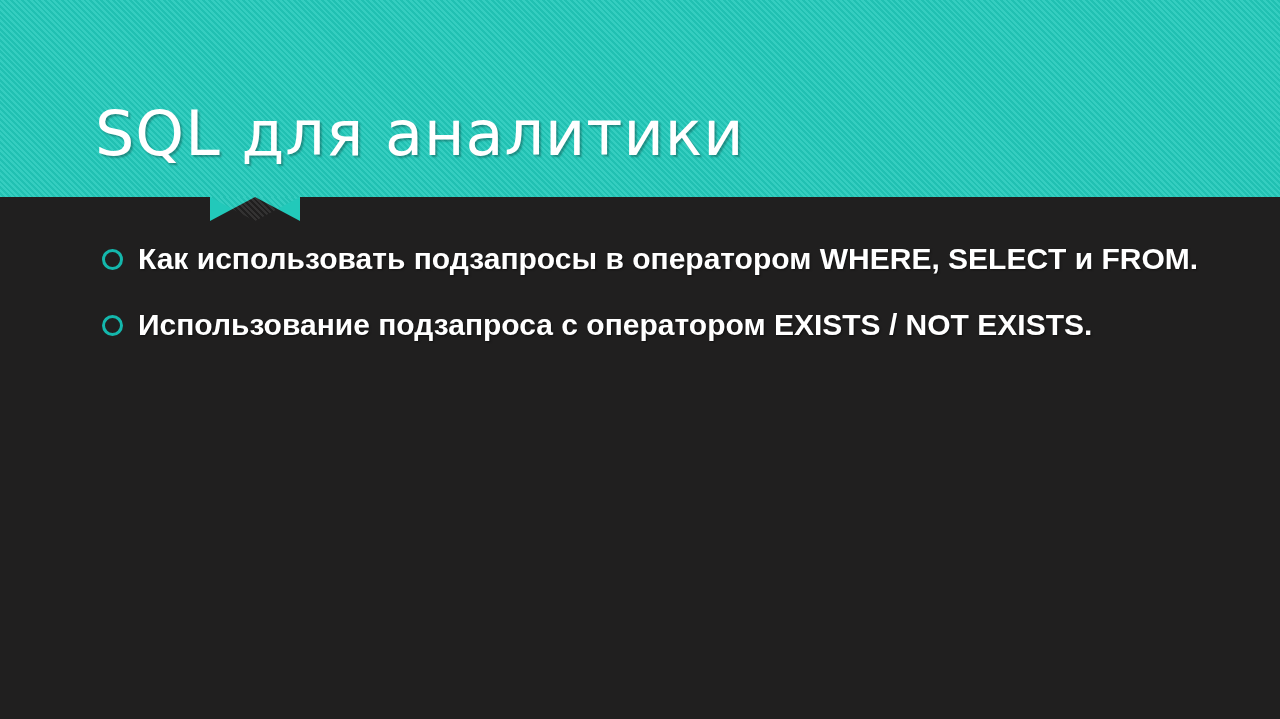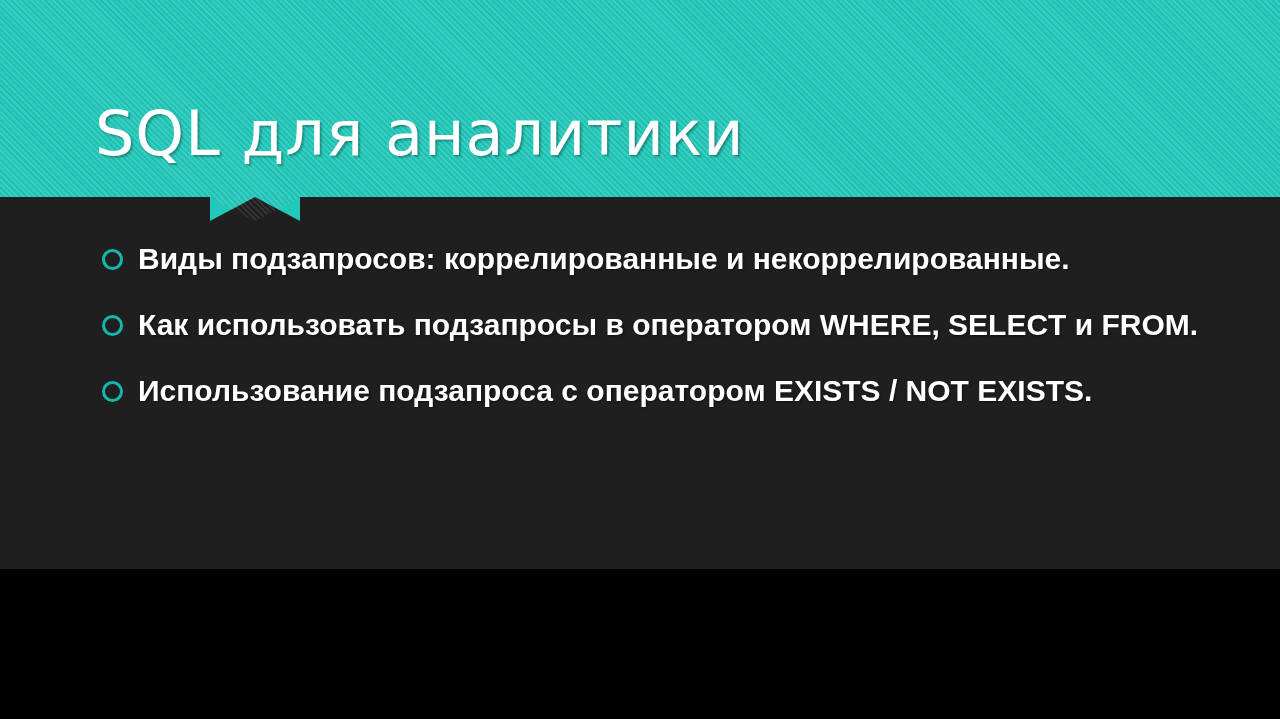--- a/index.html
+++ b/index.html
@@ -4,21 +4,21 @@
 <style>
   html, body {
     margin: 0;
     padding: 0;
     background: #000;
   }
 
   .slide {
     position: relative;
     width: 1280px;
-    height: 569px;
+    height: 719px;
     overflow: hidden;
     background: #201F1F;
     font-family: "Liberation Sans", sans-serif;
     text-decoration: underline;
     -webkit-font-smoothing: antialiased;
   }
 
   
   .header {
     position: absolute;
@@ -134,24 +134,20 @@
   <div class="header">
     <h1 class="slide-title">SQL для аналитики</h1>
   </div>
   <div class="header-notch"></div>
   <div class="header-notch-texture"></div>
 
   <div class="body-area">
     <ul class="bullet-list">
 
 
-      <li class="bullet-item">
-        <span class="bullet-marker"></span>
-        <span class="bullet-text">Виды подзапросов: коррелированные и некоррелированные.</span>
-      </li>
 
       <li class="bullet-item">
         <span class="bullet-marker"></span>
         <span class="bullet-text">Как использовать подзапросы в оператором WHERE, SELECT и FROM.</span>
       </li>
 
       <li class="bullet-item">
         <span class="bullet-marker"></span>
         <span class="bullet-text">Использование подзапроса с оператором EXISTS / NOT EXISTS.</span>
       </li>

